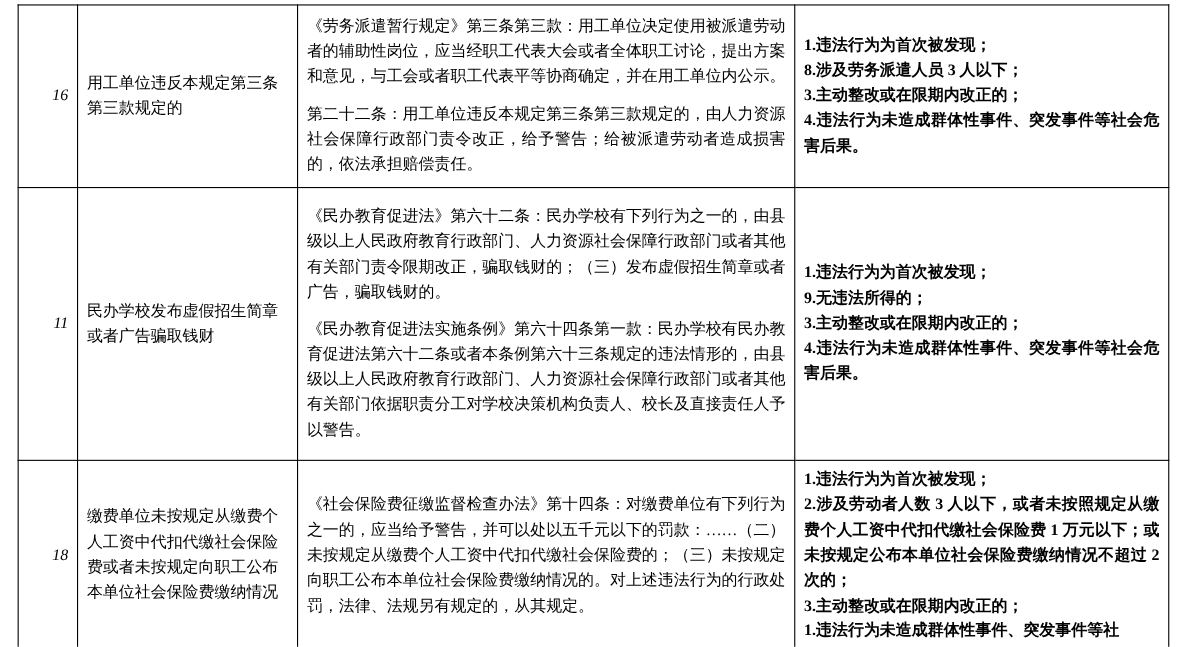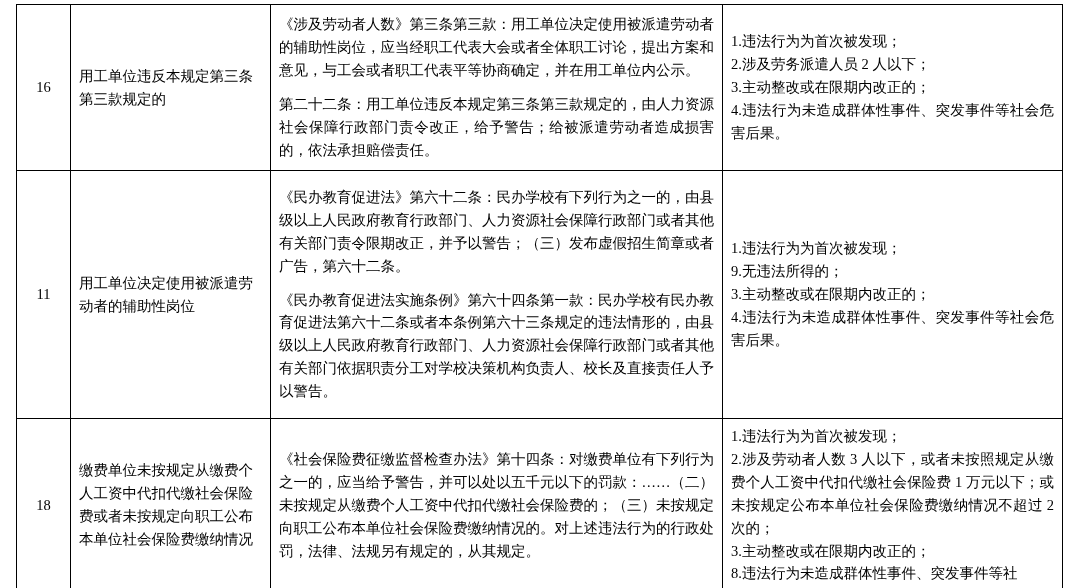--- a/index.html
+++ b/index.html
@@ -29,23 +29,24 @@
   table.doc-table td {
     border: 1px solid #000000;
     vertical-align: middle;
     padding: 6px 8px 6px 8px;
     font-size: 14.5px;
     line-height: 1.58;
     box-sizing: border-box;
   }
   td.col-num {
     width: 54px;
-    text-align: center;
+    text-align: right;
     vertical-align: middle;
     font-size: 15px;
+    font-style: italic;
   }
   td.col-title {
     width: 200px;
     text-align: left;
     vertical-align: middle;
     padding-left: 10px;
     padding-right: 6px;
   }
   td.col-basis {
     width: 452px;
@@ -55,20 +56,21 @@
     padding-left: 10px;
     padding-right: 10px;
   }
   td.col-cond {
     width: 340px;
     text-align: justify;
     text-justify: inter-ideograph;
     vertical-align: middle;
     padding-left: 10px;
     padding-right: 8px;
+    font-weight: bold;
   }
   .para {
     margin: 0;
     text-indent: 0;
   }
   .para + .para {
     margin-top: 11px;
   }
   .cond-line {
     margin: 0;
@@ -80,52 +82,52 @@
 </head>
 <body>
 
 <div class="page">
   <table class="doc-table">
     <tbody>
       <tr class="row-16">
         <td class="col-num">16</td>
         <td class="col-title">用工单位违反本规定第三条第三款规定的</td>
         <td class="col-basis">
-          <p class="para">《涉及劳动者人数》第三条第三款：用工单位决定使用被派遣劳动者的辅助性岗位，应当经职工代表大会或者全体职工讨论，提出方案和意见，与工会或者职工代表平等协商确定，并在用工单位内公示。</p>
+          <p class="para">《劳务派遣暂行规定》第三条第三款：用工单位决定使用被派遣劳动者的辅助性岗位，应当经职工代表大会或者全体职工讨论，提出方案和意见，与工会或者职工代表平等协商确定，并在用工单位内公示。</p>
           <p class="para">第二十二条：用工单位违反本规定第三条第三款规定的，由人力资源社会保障行政部门责令改正，给予警告；给被派遣劳动者造成损害的，依法承担赔偿责任。</p>
         </td>
         <td class="col-cond">
           <p class="cond-line">1.违法行为为首次被发现；</p>
-          <p class="cond-line">2.涉及劳务派遣人员 2 人以下；</p>
+          <p class="cond-line">8.涉及劳务派遣人员 3 人以下；</p>
           <p class="cond-line">3.主动整改或在限期内改正的；</p>
           <p class="cond-line">4.违法行为未造成群体性事件、突发事件等社会危害后果。</p>
         </td>
       </tr>
       <tr class="row-17">
         <td class="col-num">11</td>
-        <td class="col-title">用工单位决定使用被派遣劳动者的辅助性岗位</td>
+        <td class="col-title">民办学校发布虚假招生简章或者广告骗取钱财</td>
         <td class="col-basis">
-          <p class="para">《民办教育促进法》第六十二条：民办学校有下列行为之一的，由县级以上人民政府教育行政部门、人力资源社会保障行政部门或者其他有关部门责令限期改正，并予以警告；（三）发布虚假招生简章或者广告，第六十二条。</p>
+          <p class="para">《民办教育促进法》第六十二条：民办学校有下列行为之一的，由县级以上人民政府教育行政部门、人力资源社会保障行政部门或者其他有关部门责令限期改正，骗取钱财的；（三）发布虚假招生简章或者广告，骗取钱财的。</p>
           <p class="para">《民办教育促进法实施条例》第六十四条第一款：民办学校有民办教育促进法第六十二条或者本条例第六十三条规定的违法情形的，由县级以上人民政府教育行政部门、人力资源社会保障行政部门或者其他有关部门依据职责分工对学校决策机构负责人、校长及直接责任人予以警告。</p>
         </td>
         <td class="col-cond">
           <p class="cond-line">1.违法行为为首次被发现；</p>
           <p class="cond-line">9.无违法所得的；</p>
           <p class="cond-line">3.主动整改或在限期内改正的；</p>
           <p class="cond-line">4.违法行为未造成群体性事件、突发事件等社会危害后果。</p>
         </td>
       </tr>
       <tr class="row-18">
         <td class="col-num">18</td>
         <td class="col-title">缴费单位未按规定从缴费个人工资中代扣代缴社会保险费或者未按规定向职工公布本单位社会保险费缴纳情况</td>
         <td class="col-basis">
           <p class="para">《社会保险费征缴监督检查办法》第十四条：对缴费单位有下列行为之一的，应当给予警告，并可以处以五千元以下的罚款：……（二）未按规定从缴费个人工资中代扣代缴社会保险费的；（三）未按规定向职工公布本单位社会保险费缴纳情况的。对上述违法行为的行政处罚，法律、法规另有规定的，从其规定。</p>
         </td>
         <td class="col-cond">
           <p class="cond-line">1.违法行为为首次被发现；</p>
           <p class="cond-line">2.涉及劳动者人数 3 人以下，或者未按照规定从缴费个人工资中代扣代缴社会保险费 1 万元以下；或未按规定公布本单位社会保险费缴纳情况不超过 2 次的；</p>
           <p class="cond-line">3.主动整改或在限期内改正的；</p>
-          <p class="cond-line">8.违法行为未造成群体性事件、突发事件等社</p>
+          <p class="cond-line">1.违法行为未造成群体性事件、突发事件等社</p>
         </td>
       </tr>
     </tbody>
   </table>
 </div>
 
 </body></html>

